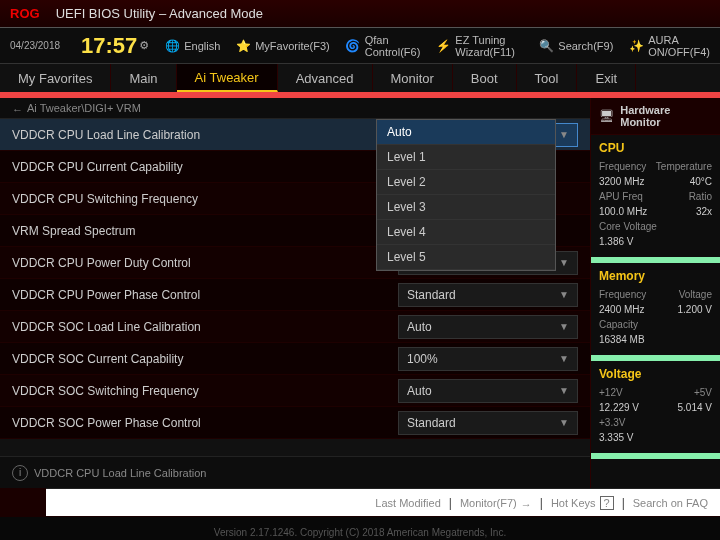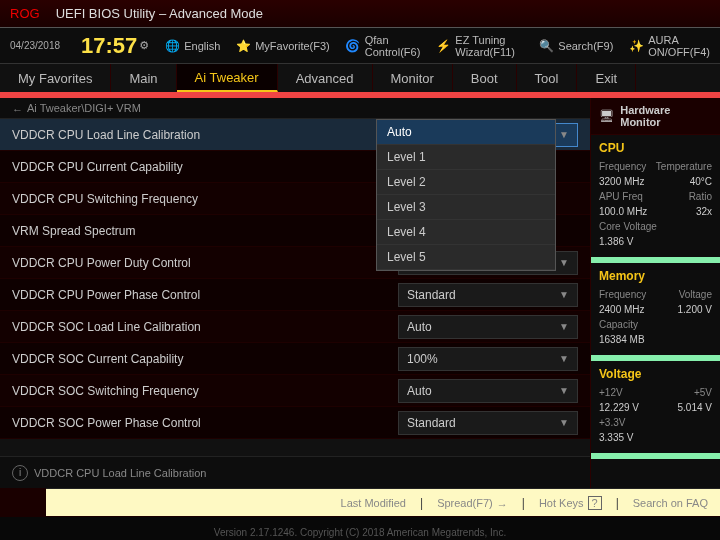--- a/index.html
+++ b/index.html
@@ -17,21 +17,21 @@
     .title-bar {
       background: linear-gradient(180deg, #2a0000 0%, #1a0000 100%);
       border-bottom: 1px solid #555;
       padding: 4px 10px;
       display: flex;
       align-items: center;
       height: 28px;
     }
     .title-bar .logo {
       color: #e00;
-      font-weight: normal;
+      font-weight: bold;
       font-size: 13px;
       margin-right: 8px;
     }
     .title-bar .title-text {
       color: #ddd;
       font-size: 13px;
       margin-left: 8px;
     }
 
     
@@ -199,27 +199,27 @@
       border-radius: 50%;
       display: flex;
       align-items: center;
       justify-content: center;
       color: #888;
       font-size: 10px;
     }
 
     
     .status-bar {
-      background: #fef9c3;
+      background: #ffffff;
       height: 28px;
       display: flex;
       align-items: center;
       justify-content: flex-end;
       padding: 0 12px;
-      gap: 14px;
+      gap: 8px;
       border-top: 1px solid #222;
       margin-left: 46px;
     }
     .status-item {
       color: #888;
       font-size: 11px;
       display: flex;
       align-items: center;
       gap: 4px;
       cursor: pointer;
@@ -506,21 +506,21 @@
     </div>
 
   </div>
 
 </div>
 
 <div class="status-bar">
   <span class="status-item">Last Modified</span>
   <span class="status-sep">|</span>
   <span class="status-item">
-    <span>Spread(F7)</span>
+    <span>Monitor(F7)</span>
     <span>→</span>
   </span>
   <span class="status-sep">|</span>
   <span class="status-item">
     <span>Hot Keys</span>
     <span style="border:1px solid #666;padding:0 3px;">?</span>
   </span>
   <span class="status-sep">|</span>
   <span class="status-item">Search on FAQ</span>
 </div>

